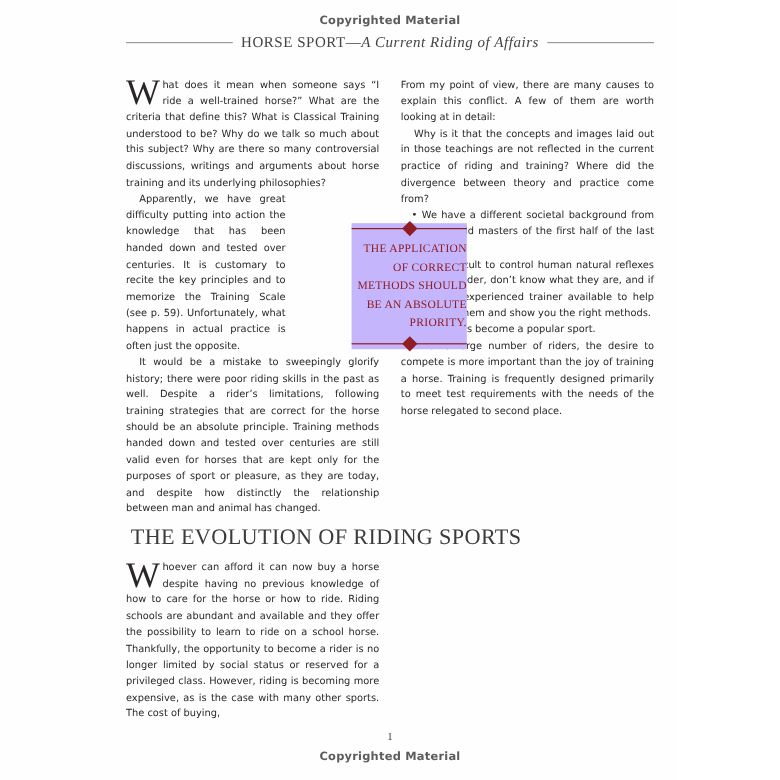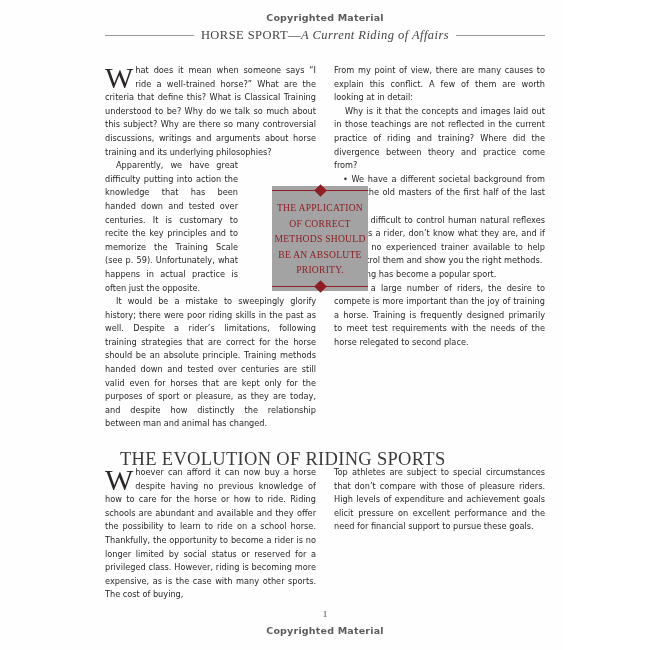--- a/index.html
+++ b/index.html
@@ -105,26 +105,26 @@
     font-size: 30px;
     line-height: 25px;
     padding: 1px 1px 0 0;
     margin: 0 1px 0 0;
     color: #2a2628;
   }
 
   
   .pullquote {
     position: absolute;
-    left: 272px;
+    left: 293px;
     top: 186px;
     width: 96px;
-    text-align: center;
+    text-align: right;
     z-index: 5;
-    background: #a3a3a3;
+    background: #c4b5fd;
   }
   .pq-rule {
     position: relative;
     height: 9px;
   }
   .pq-rule .line {
     position: absolute;
     top: 4px;
     left: 0;
     right: 0;
@@ -162,21 +162,21 @@
   .section-head {
     position: absolute;
     left: 105px;
     top: 434px;
     width: 440px;
     font-family: "Liberation Serif", serif;
     font-size: 18.5px;
     letter-spacing: 0.3px;
     color: #3d3a3c;
     font-weight: normal;
-    margin: 15px;
+    margin: 4px;
   }
 
   
   .columns-lower {
     position: absolute;
     top: 466px;
     left: 105px;
     width: 440px;
     display: flex;
     gap: 18px;
@@ -268,21 +268,20 @@
     </div>
   </div>
 
   <h2 class="section-head">THE EVOLUTION OF RIDING SPORTS</h2>
 
   <div class="columns-lower">
     <div class="col">
       <p class="body dropcap-para noindent"><span class="dropcap">W</span><span>hoever can afford it can now buy a horse despite having no previous knowledge of how to care for the horse or how to ride. Riding schools are abundant and available and they offer the possibility to learn to ride on a school horse. Thankfully, the opportunity to become a rider is no longer limited by social status or reserved for a privileged class. However, riding is becoming more expensive, as is the case with many other sports. The cost of buying,</span></p>
     </div>
     <div class="col">
-      <p class="body">Top athletes are subject to special circumstances that don’t compare with those of pleasure riders. High levels of expenditure and achievement goals elicit pressure on excellent performance and the need for financial support to pursue these goals.</p>
     </div>
   </div>
 
   <div class="folio">1</div>
 
   <div class="copyright-bottom">Copyrighted Material</div>
 
 </div>
 
 </body></html>

